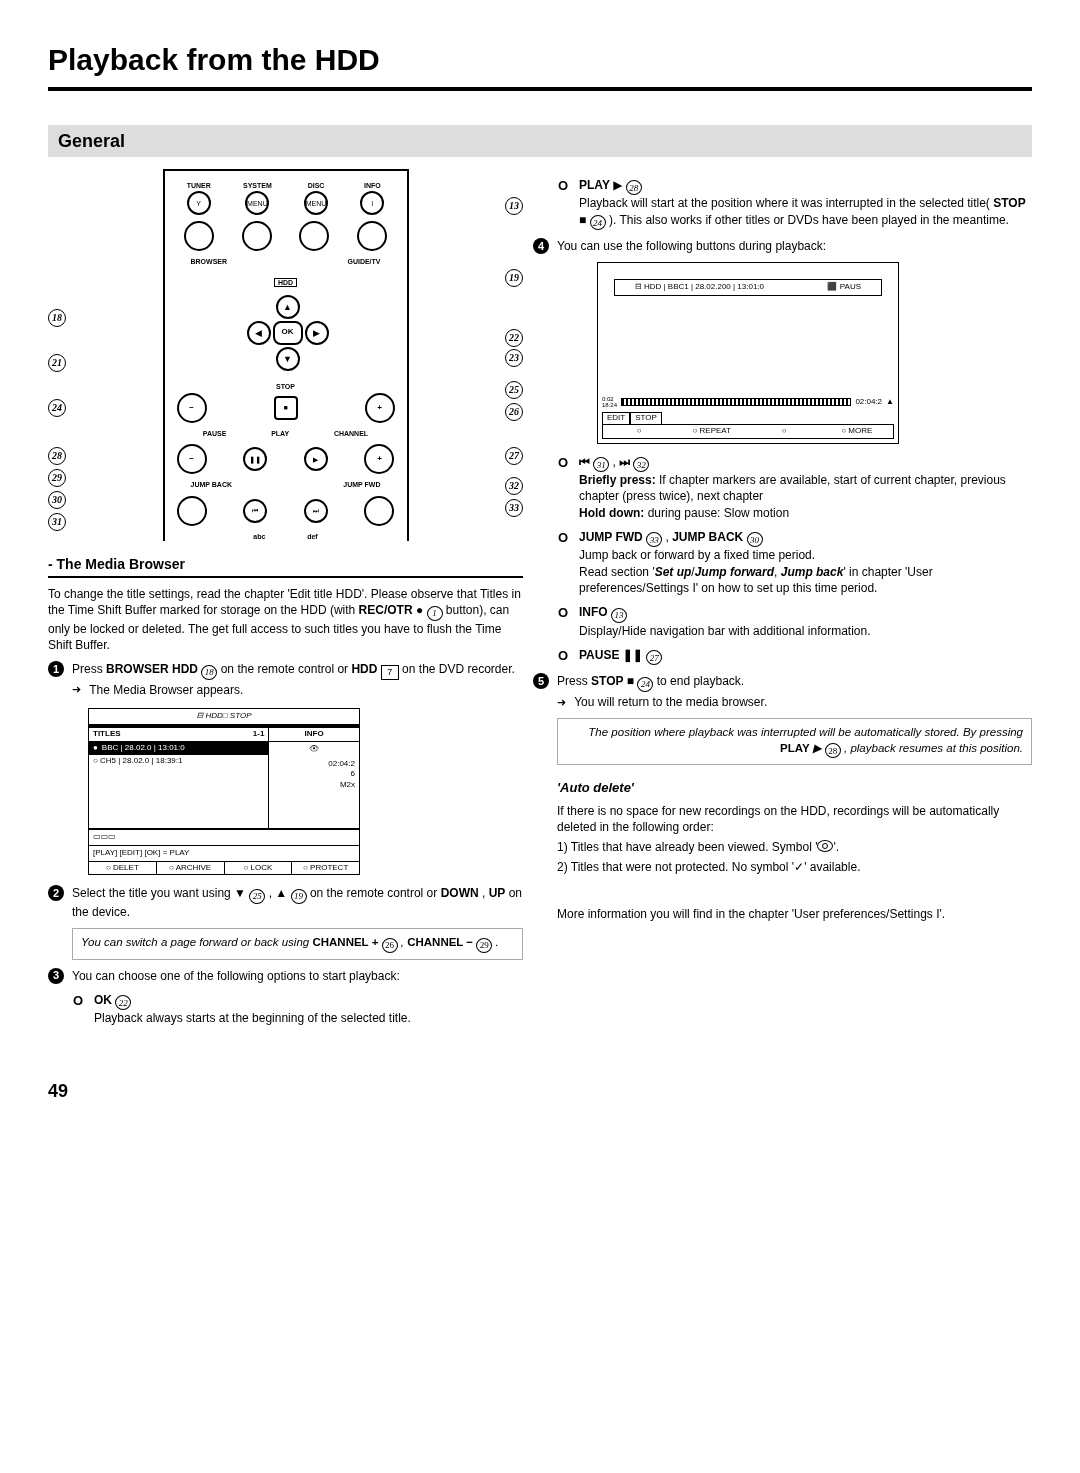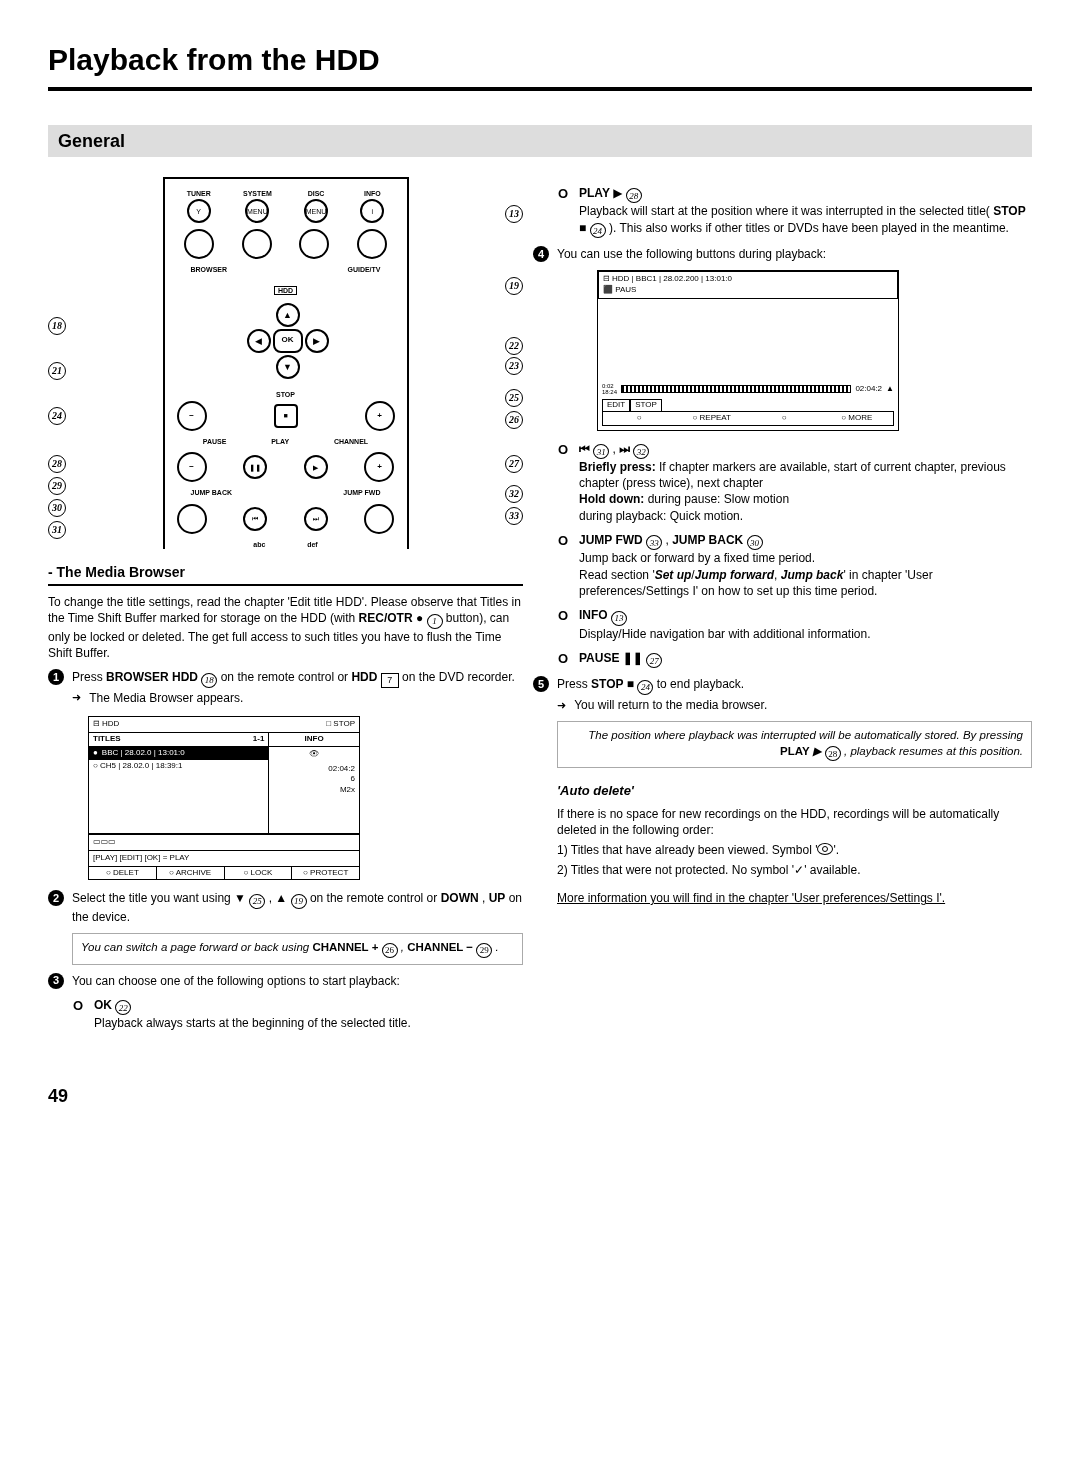--- a/index.html
+++ b/index.html
@@ -18,21 +18,21 @@
     font-weight: bold;
     border-bottom: 4px solid #000;
     padding-bottom: 6px;
     margin-bottom: 34px;
   }
   .section-header {
     background: #ddd;
     font-size: 18px;
     font-weight: bold;
     padding: 4px 10px;
-    margin-bottom: 20px;
+    margin-bottom: 12px;
   }
   .columns {
     display: flex;
     gap: 34px;
   }
   .col {
     flex: 1;
     min-width: 0;
   }
   .remote-diagram {
@@ -169,23 +169,24 @@
   }
   .o-body { flex: 1; }
   .screen {
     border: 1px solid #000;
     width: 270px;
     margin: 10px 0 10px 40px;
     font-size: 8px;
   }
   .screen-top {
     display: flex;
-    justify-content: space-between;
-    border-bottom: 1px solid #000000;
+    justify-content: center;
+    border-bottom: 4px solid #000000;
     padding: 2px 4px;
+    font-style: italic;
   }
   .screen-mid {
     display: flex;
     border-bottom: 1px solid #000;
   }
   .screen-list {
     flex: 2;
     border-right: 1px solid #000;
     min-height: 100px;
   }
@@ -222,24 +223,23 @@
   .screen-btn:last-child{border-right:none;}
   .screen2 {
     border: 1px solid #000;
     width: 300px;
     margin: 8px 0 10px 40px;
     font-size: 8px;
   }
   .screen2-top {
     display: flex;
     justify-content: space-between;
-    padding: 2px 4px;
-    border: 1px solid #000;
-    margin: 0;
-    flex-direction: column;
+    padding: 2px 20px;
+    border: 1px solid #000;
+    margin: 16px;
   }
   .screen2-mid { min-height: 80px; }
   .screen2-prog {
     margin: 4px;
     display: flex;
     align-items: center;
     gap: 4px;
   }
   .screen2-prog-bar {
     flex: 1;
@@ -528,21 +528,20 @@
       <div class="screen2-btn">○ MORE</div>
     </div>
   </div>
 
   <div class="o-item" style="margin-left:0;">
     <span class="o-marker">O</span>
     <div class="o-body">
       <div><b>⏮</b> <span class="key-ref">31</span> , <b>⏭</b> <span class="key-ref">32</span></div>
       <div><b>Briefly press:</b><span> If chapter markers are available, start of current chapter, previous chapter (press twice), next chapter</span></div>
       <div><b>Hold down:</b><span> during pause: Slow motion</span></div>
-      <div>during playback: Quick motion.</div>
     </div>
   </div>
 
   <div class="o-item" style="margin-left:0;">
     <span class="o-marker">O</span>
     <div class="o-body">
       <div><b>JUMP FWD</b> <span class="key-ref">33</span><span> , </span><b>JUMP BACK</b> <span class="key-ref">30</span></div>
       <div>Jump back or forward by a fixed time period.</div>
       <div><span>Read section '</span><b><i>Set up</i></b><span>/</span><b><i>Jump forward</i></b><span>, </span><b><i>Jump back</i></b><span>' in chapter 'User preferences/Settings I' on how to set up this time period.</span></div>
     </div>
@@ -574,18 +573,18 @@
       </div>
 
   <div class="italic-box" style="margin-left:0;text-align:right;">
     <span>The position where playback was interrupted will be automatically stored. By pressing </span><b style="font-style:normal;">PLAY</b> ▶ <span class="key-ref" style="font-style:normal;">28</span><span> , playback resumes at this position.</span>
   </div>
 
   <div class="small-sub">'Auto delete'</div>
   <p>If there is no space for new recordings on the HDD, recordings will be automatically deleted in the following order:</p>
   <p><span>1) Titles that have already been viewed. Symbol '</span><span class="eye-icon"></span><span>'.</span></p>
   <p><span>2) Titles that were not protected. No symbol '</span>✓<span>' available.</span></p>
-  <p style="margin-top:12px;text-decoration:underline;">More information you will find in the chapter 'User preferences/Settings I'.</p>
+  <p style="margin-top:30px;">More information you will find in the chapter 'User preferences/Settings I'.</p>
 
 </div>
 </div>
 
 <div class="page-num">49</div>
 
 </body></html>

